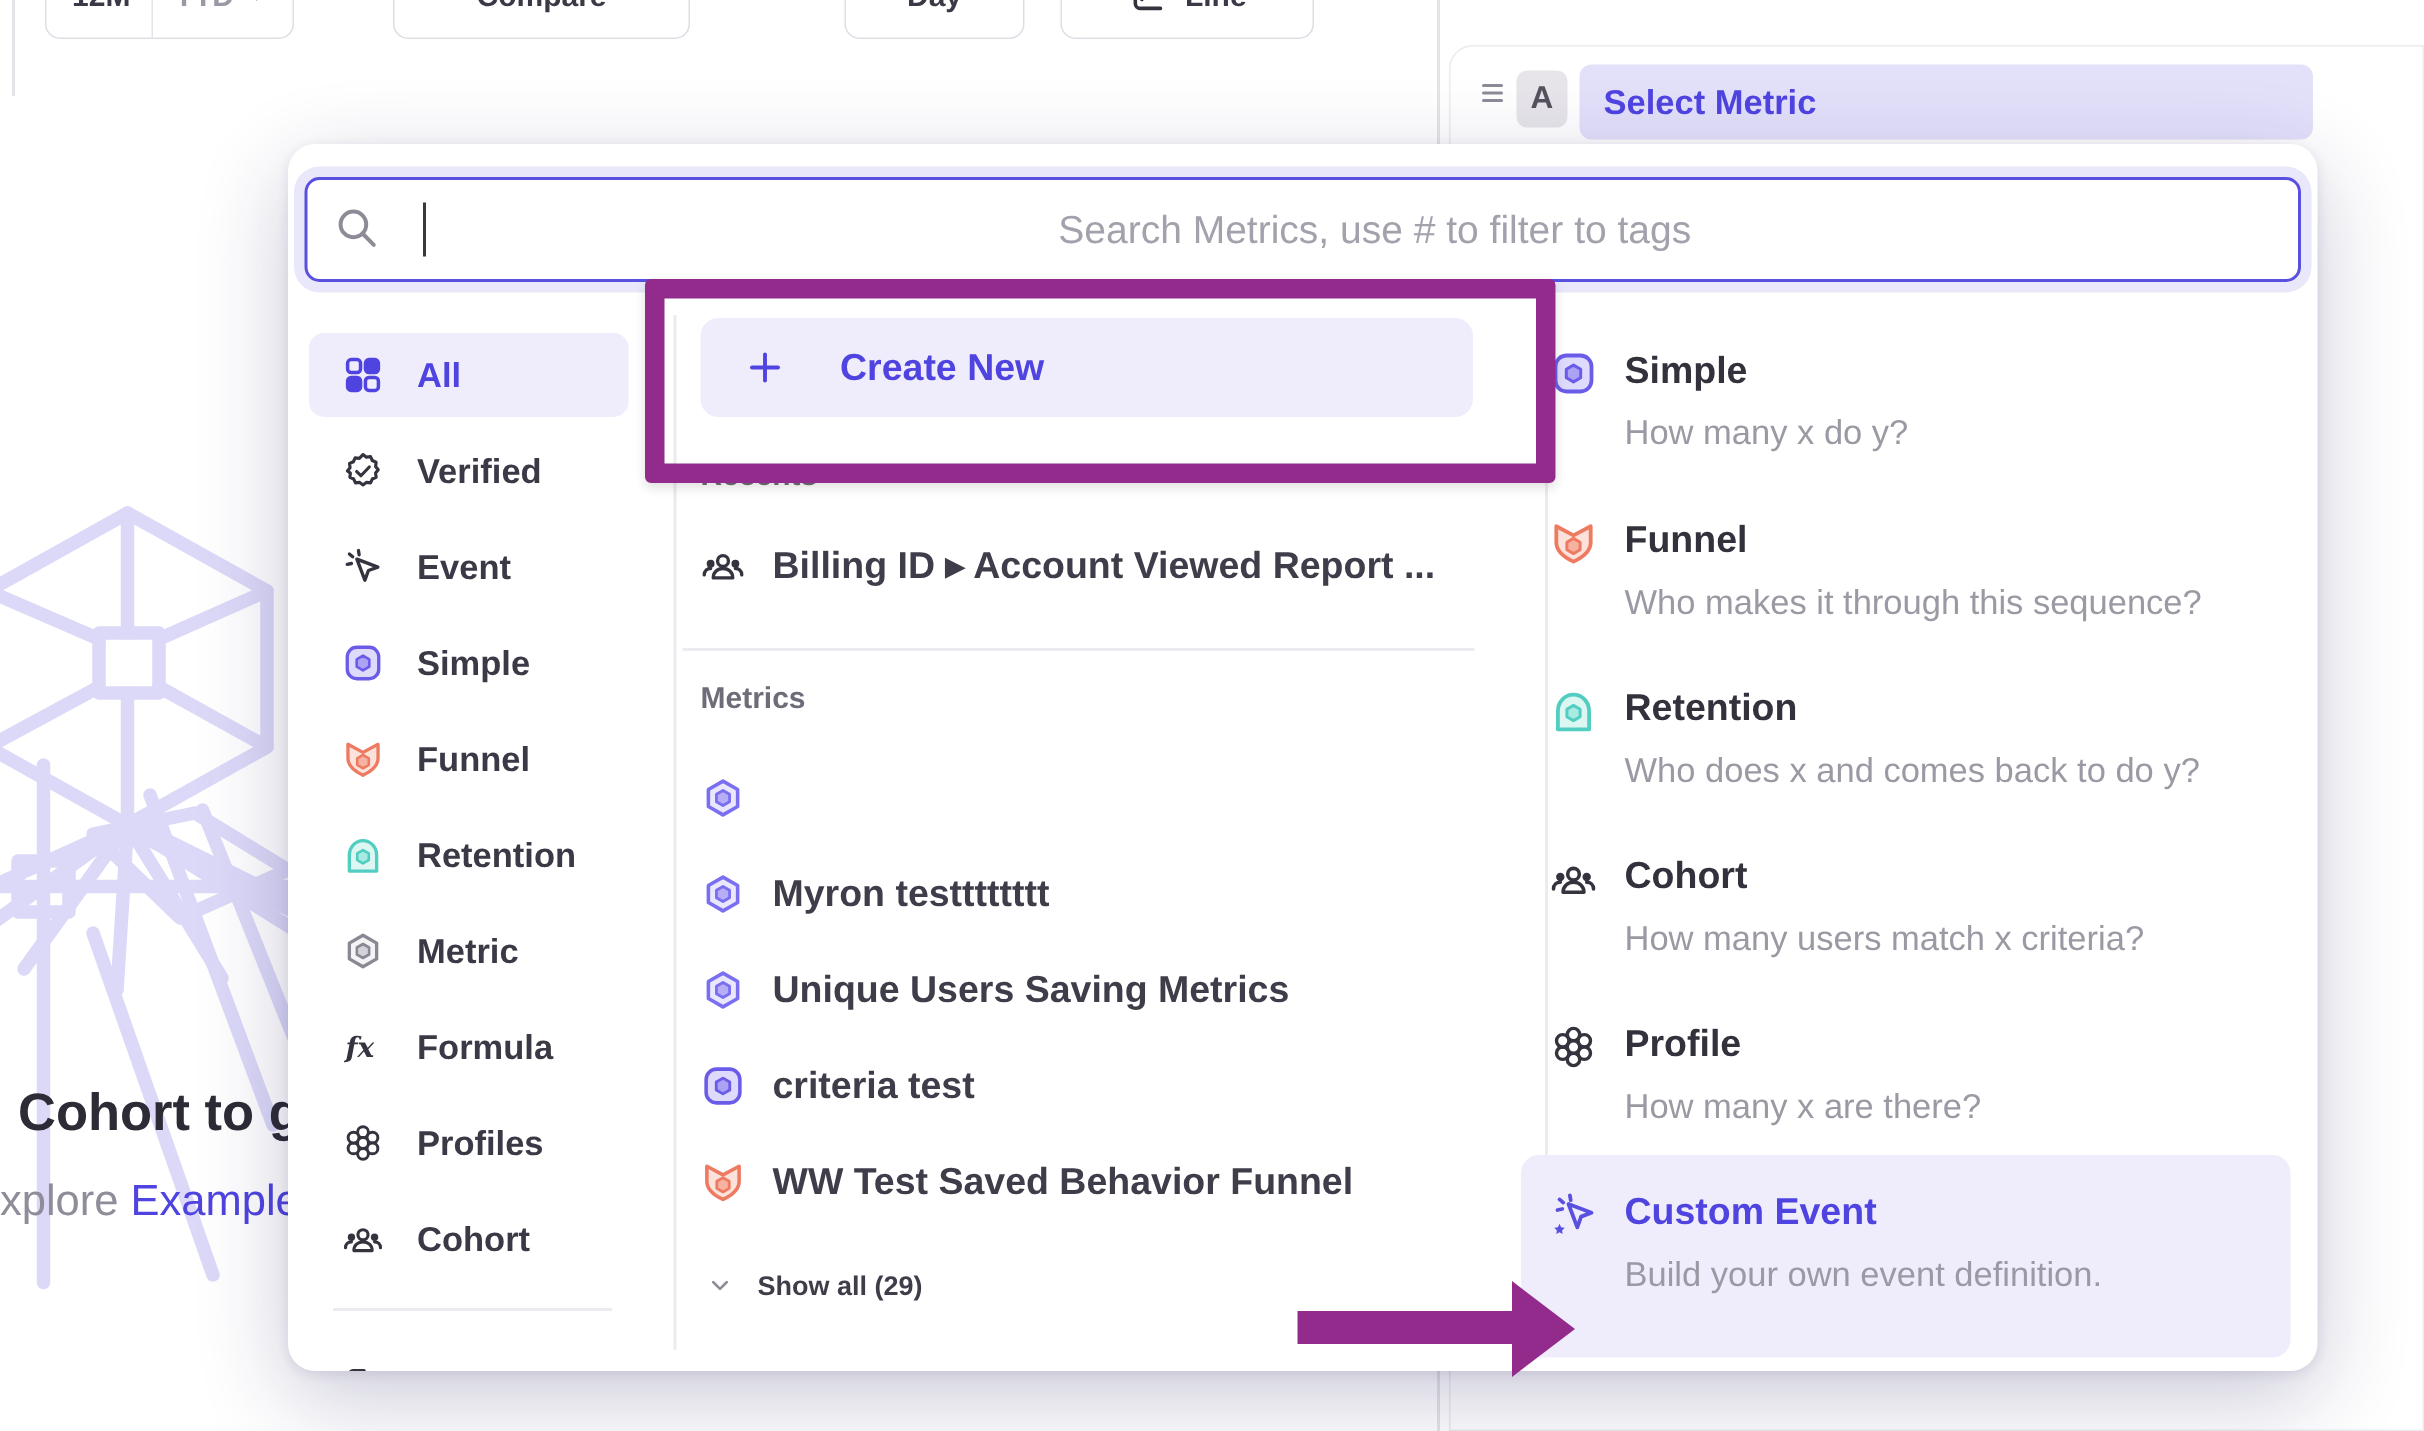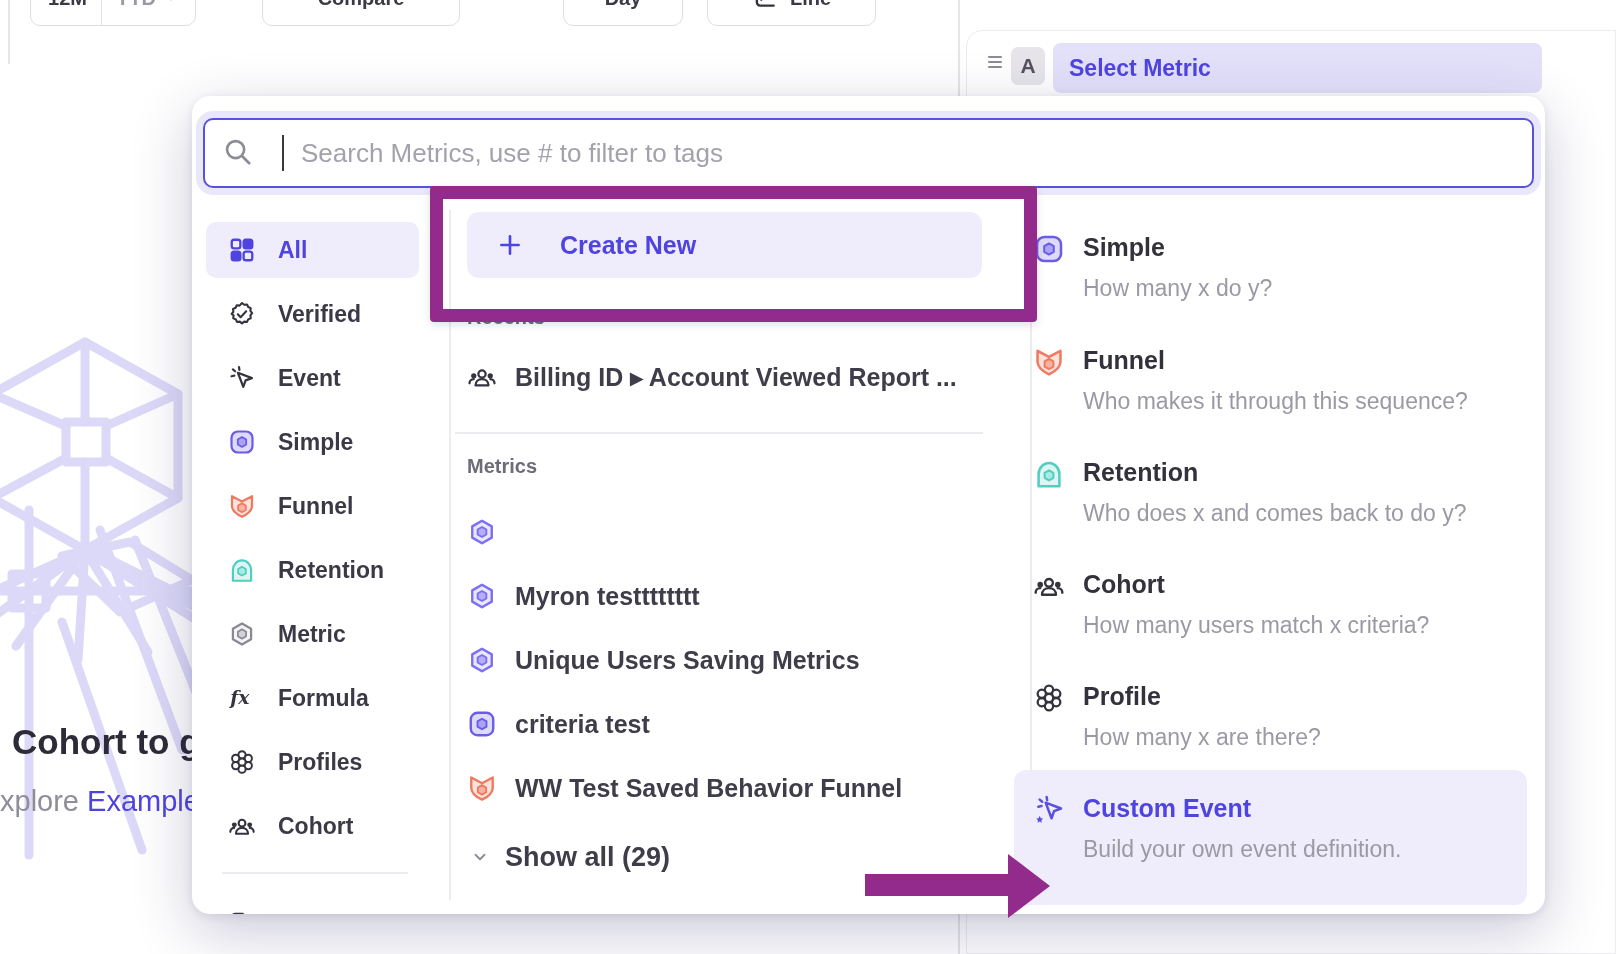--- a/index.html
+++ b/index.html
@@ -47,21 +47,21 @@
   .empty-sub{position:absolute;left:0;top:785px;font-size:29px;white-space:nowrap;z-index:1;}
   .empty-sub .pre{color:#8F8D99;}
   .empty-sub a{color:var(--purple);text-decoration:none;font-weight:500;}
 
   
   .modal{position:absolute;left:192px;top:96px;width:1353px;height:818px;background:#fff;
     border-radius:18px;box-shadow:0 18px 60px rgba(35,30,90,.24),0 2px 8px rgba(35,30,90,.10);
     z-index:10;overflow:hidden;}
   .search{position:absolute;left:11px;top:22px;width:1331px;height:70px;border:2.5px solid #5A50E0;
     border-radius:10px;box-shadow:0 0 0 7px #E9E7FA;background:#fff;padding-left:96px;
-    font-size:26px;color:var(--dark);font-family:"Liberation Sans",sans-serif;outline:none;}
+    font-size:26px;color:var(--dark);font-family:"Liberation Sans",sans-serif;outline:none;text-align:center;}
   .search::placeholder{color:#A3A1AC;}
   .caret{position:absolute;left:90px;top:39px;width:2px;height:36px;background:#39373F;z-index:3;}
 
   .vline-col{position:absolute;top:114px;height:690px;width:1.5px;background:var(--divider);}
 
   
   .sb-item{position:absolute;left:14px;width:213px;height:56px;display:flex;align-items:center;
     gap:22px;padding-left:22px;border-radius:10px;font-size:23px;font-weight:600;color:var(--dark);}
   .sb-item.sel{background:var(--light-purple);color:var(--purple);}
   .sb-ic{width:28px;height:28px;flex:0 0 28px;display:inline-flex;}
@@ -73,21 +73,21 @@
     color:var(--purple);font-size:25px;font-weight:600;z-index:6;}
   .anno-box{position:absolute;left:238px;top:90px;width:607px;height:136px;
     border:13px solid var(--magenta);border-radius:4px;z-index:25;
     box-shadow:0 3px 8px rgba(0,0,0,.12);}
   .sect-label{position:absolute;left:275px;font-size:20px;font-weight:600;color:var(--label-gray);}
   .row-item{position:absolute;left:275px;height:52px;display:flex;align-items:center;gap:18px;
     font-size:25px;font-weight:600;color:#3F3D49;white-space:nowrap;}
   .row-ic{width:30px;height:30px;flex:0 0 30px;display:inline-flex;}
   .mid-hr{position:absolute;left:263px;top:336px;width:528px;height:1.5px;background:var(--divider);}
   .show-all{position:absolute;left:279px;top:743px;height:36px;display:flex;align-items:center;
-    gap:16px;font-size:27px;font-weight:600;color:#3F3D49;}
+    gap:16px;font-size:18px;font-weight:600;color:#3F3D49;}
 
   
   .type-entry{position:absolute;left:841px;width:480px;height:100px;}
   .type-ic{position:absolute;left:0;top:12px;width:32px;height:32px;}
   .type-title{position:absolute;left:50px;top:12px;font-size:25px;font-weight:700;color:#33313C;
     white-space:nowrap;}
   .type-desc{position:absolute;left:50px;top:54px;font-size:23px;color:var(--gray);white-space:nowrap;}
   .type-hl{position:absolute;left:822px;top:674px;width:513px;height:135px;border-radius:12px;
     background:var(--light-purple);}
   .type-title.purple{color:var(--purple);}

